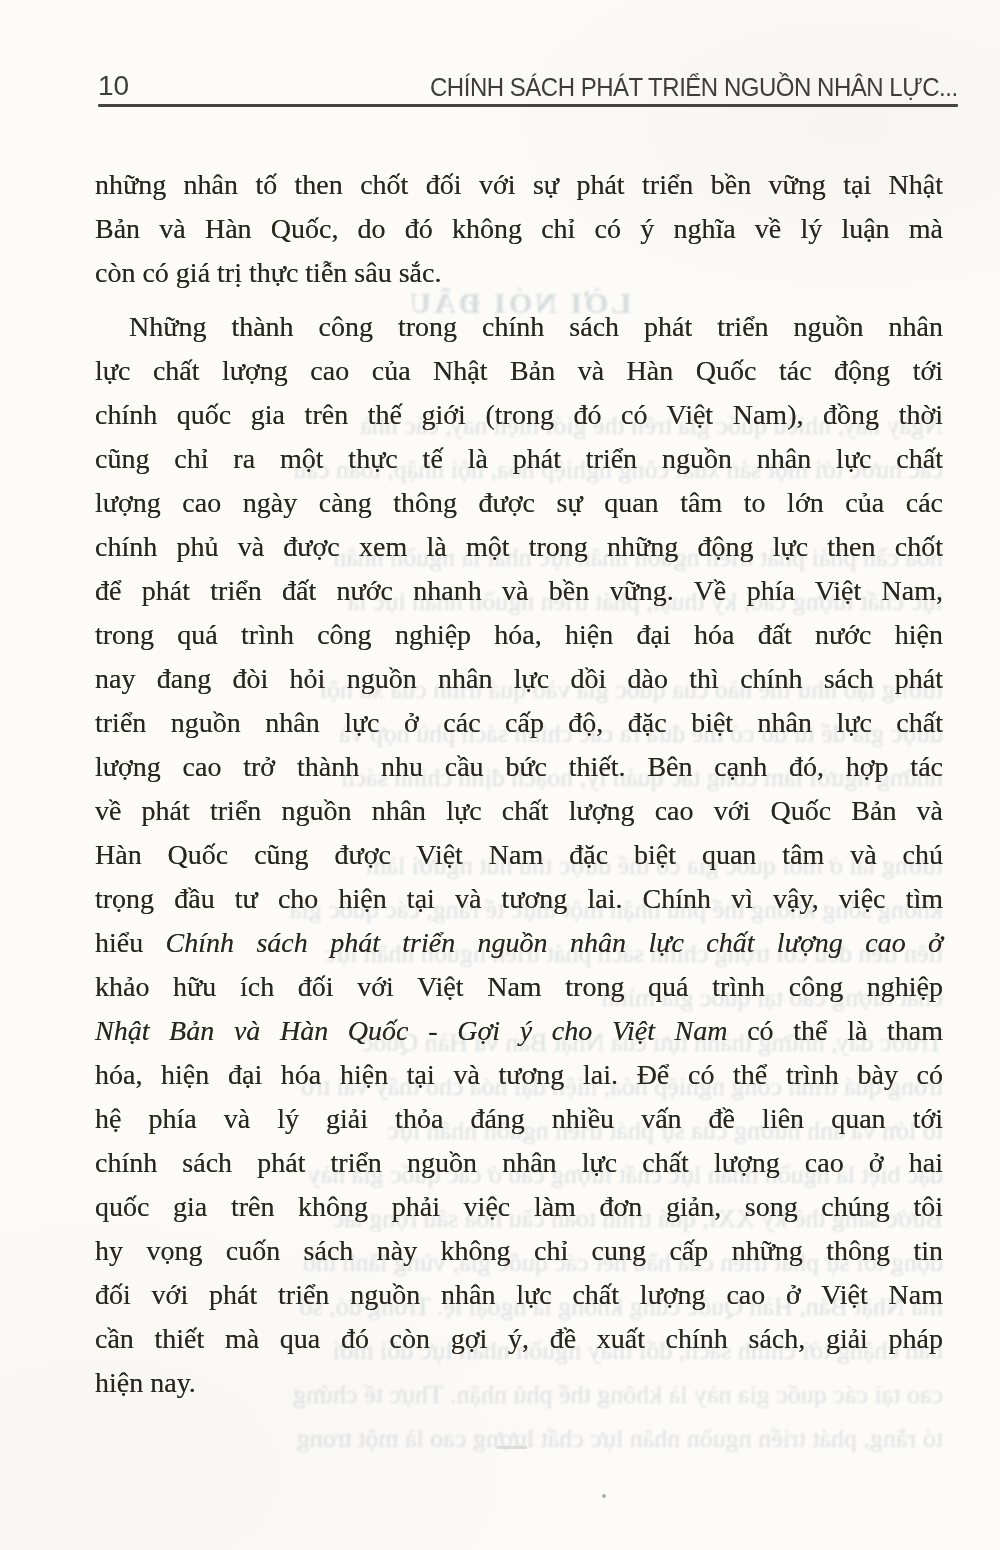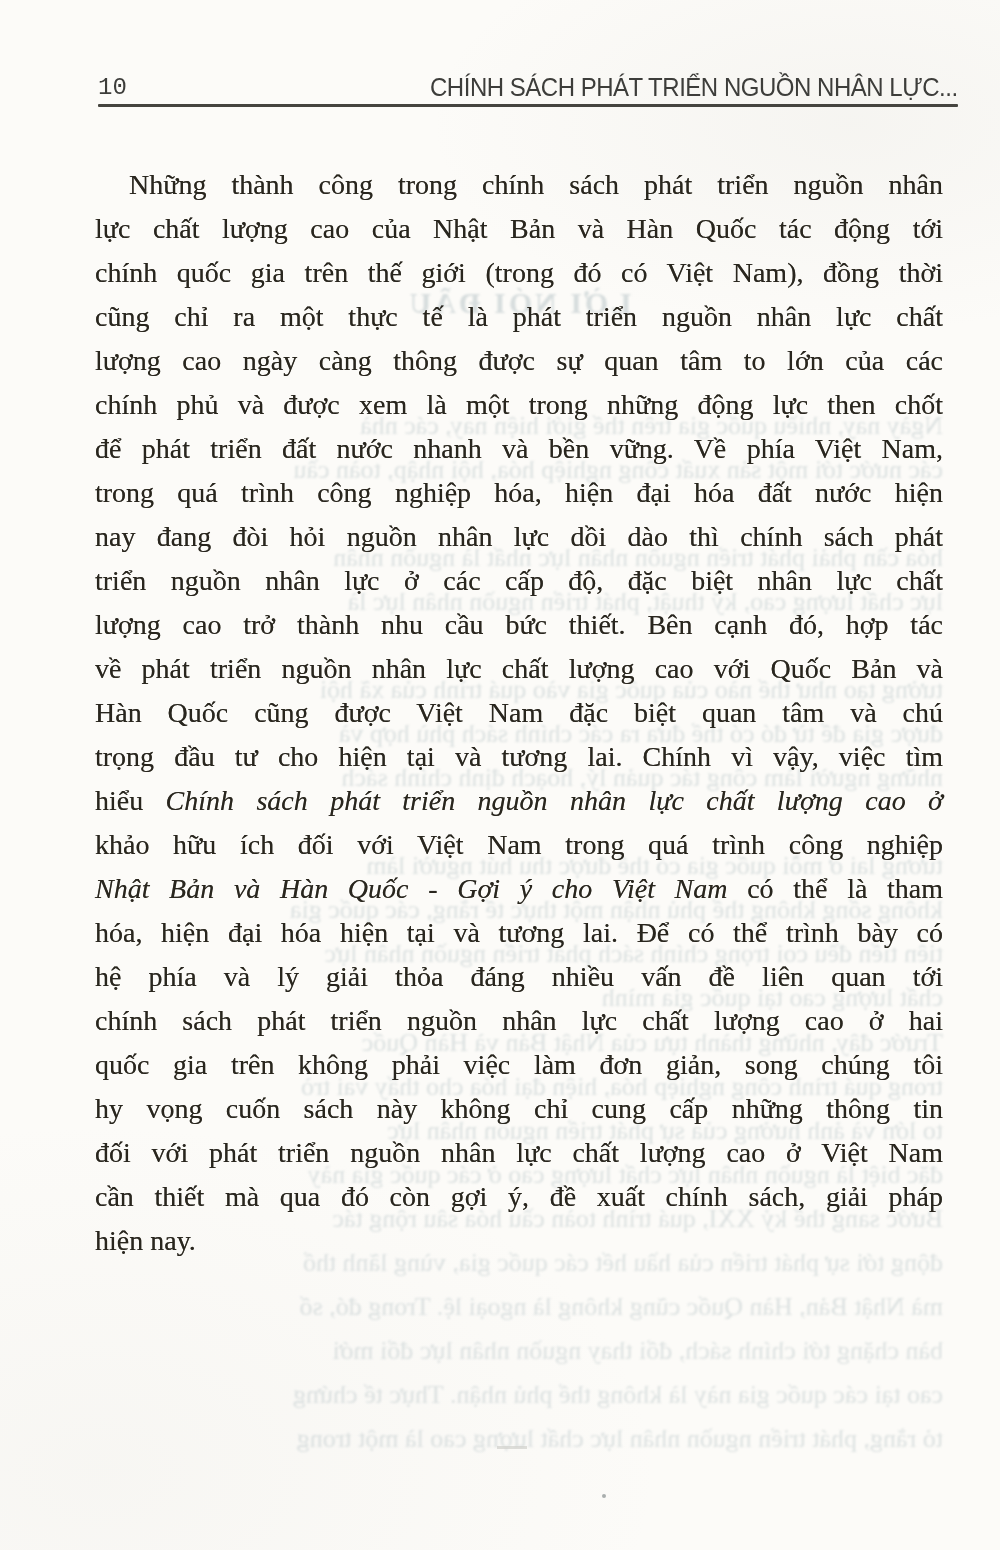--- a/index.html
+++ b/index.html
@@ -14,22 +14,22 @@
       radial-gradient(600px 300px at 85% 8%, rgba(200,198,190,0.12), transparent 70%),
       radial-gradient(800px 500px at 10% 95%, rgba(205,203,196,0.10), transparent 70%),
       var(--page-bg);
     font-family:"Liberation Serif","DejaVu Serif",serif;
   }
   .running-header{
     position:absolute; left:98px; width:860px; top:62px; height:38px;
     display:flex; justify-content:space-between; align-items:flex-end;
   }
   .page-number{
-    font-family:Liberation Mono, monospace;
-    font-size:24px; color:var(--header-ink); line-height:1;margin-top:28px;
+    font-family:Liberation Sans, sans-serif;
+    font-size:28px; color:var(--header-ink); line-height:1;margin-top:28px;
   }
   .running-title{
     font-family:"Liberation Sans","DejaVu Sans",sans-serif;
     font-size:25px; color:var(--header-ink); line-height:1;
     letter-spacing:-0.5px; transform:scaleX(0.96); transform-origin:right bottom;
   }
   .header-rule{
     position:absolute; left:98px; width:860px; top:104px; height:3px;
     background:var(--rule); border-radius:1px;
   }
@@ -48,21 +48,21 @@
   .bleed-heading{
     text-align:center; font-weight:bold; font-size:30px; letter-spacing:3px;
     opacity:0.55;
   }
   
   .body-text{
     position:absolute; left:95px; width:848px; top:163px; z-index:2;
     font-size:28px; line-height:44px; color:var(--ink);
     text-shadow:0 0 0.5px rgba(41,38,30,0.65);
   }
-  .para+.para{margin-top:23px;}
+  .para+.para{margin-top:10px;}
   .line{text-align:justify; text-align-last:justify;}
   .line.last{text-align-last:left;}
   .line.indent{text-indent:34px;}
   .line i{font-style:italic;}
   .speck{position:absolute; z-index:3; pointer-events:none;}
   .speck-dot{left:602px; top:1494px; width:4px; height:4px; border-radius:50%;
     background:#9aa0a0; opacity:0.85;}
   .speck-dash{left:497px; top:1446px; width:30px; height:3px;
     background:#c9c9c5; opacity:0.6;}
 </style>
@@ -97,20 +97,25 @@
     </div>
 
   <header class="running-header">
     <span class="page-number">10</span>
     <span class="running-title">CHÍNH SÁCH PHÁT TRIỂN NGUỒN NHÂN LỰC...</span>
   </header>
   <div class="header-rule"></div>
 
   <main class="body-text">
       <div class="para">
+        <div class="line"><span>những nhân tố then chốt đối với sự phát triển bền vững tại Nhật</span></div>
+        <div class="line"><span>Bản và Hàn Quốc, do đó không chỉ có ý nghĩa về lý luận mà</span></div>
+        <div class="line last"><span>còn có giá trị thực tiễn sâu sắc.</span></div>
+      </div>
+      <div class="para">
         <div class="line indent"><span>Những thành công trong chính sách phát triển nguồn nhân</span></div>
         <div class="line"><span>lực chất lượng cao của Nhật Bản và Hàn Quốc tác động tới</span></div>
         <div class="line"><span>chính quốc gia trên thế giới (trong đó có Việt Nam), đồng thời</span></div>
         <div class="line"><span>cũng chỉ ra một thực tế là phát triển nguồn nhân lực chất</span></div>
         <div class="line"><span>lượng cao ngày càng thông được sự quan tâm to lớn của các</span></div>
         <div class="line"><span>chính phủ và được xem là một trong những động lực then chốt</span></div>
         <div class="line"><span>để phát triển đất nước nhanh và bền vững. Về phía Việt Nam,</span></div>
         <div class="line"><span>trong quá trình công nghiệp hóa, hiện đại hóa đất nước hiện</span></div>
         <div class="line"><span>nay đang đòi hỏi nguồn nhân lực dồi dào thì chính sách phát</span></div>
         <div class="line"><span>triển nguồn nhân lực ở các cấp độ, đặc biệt nhân lực chất</span></div>

